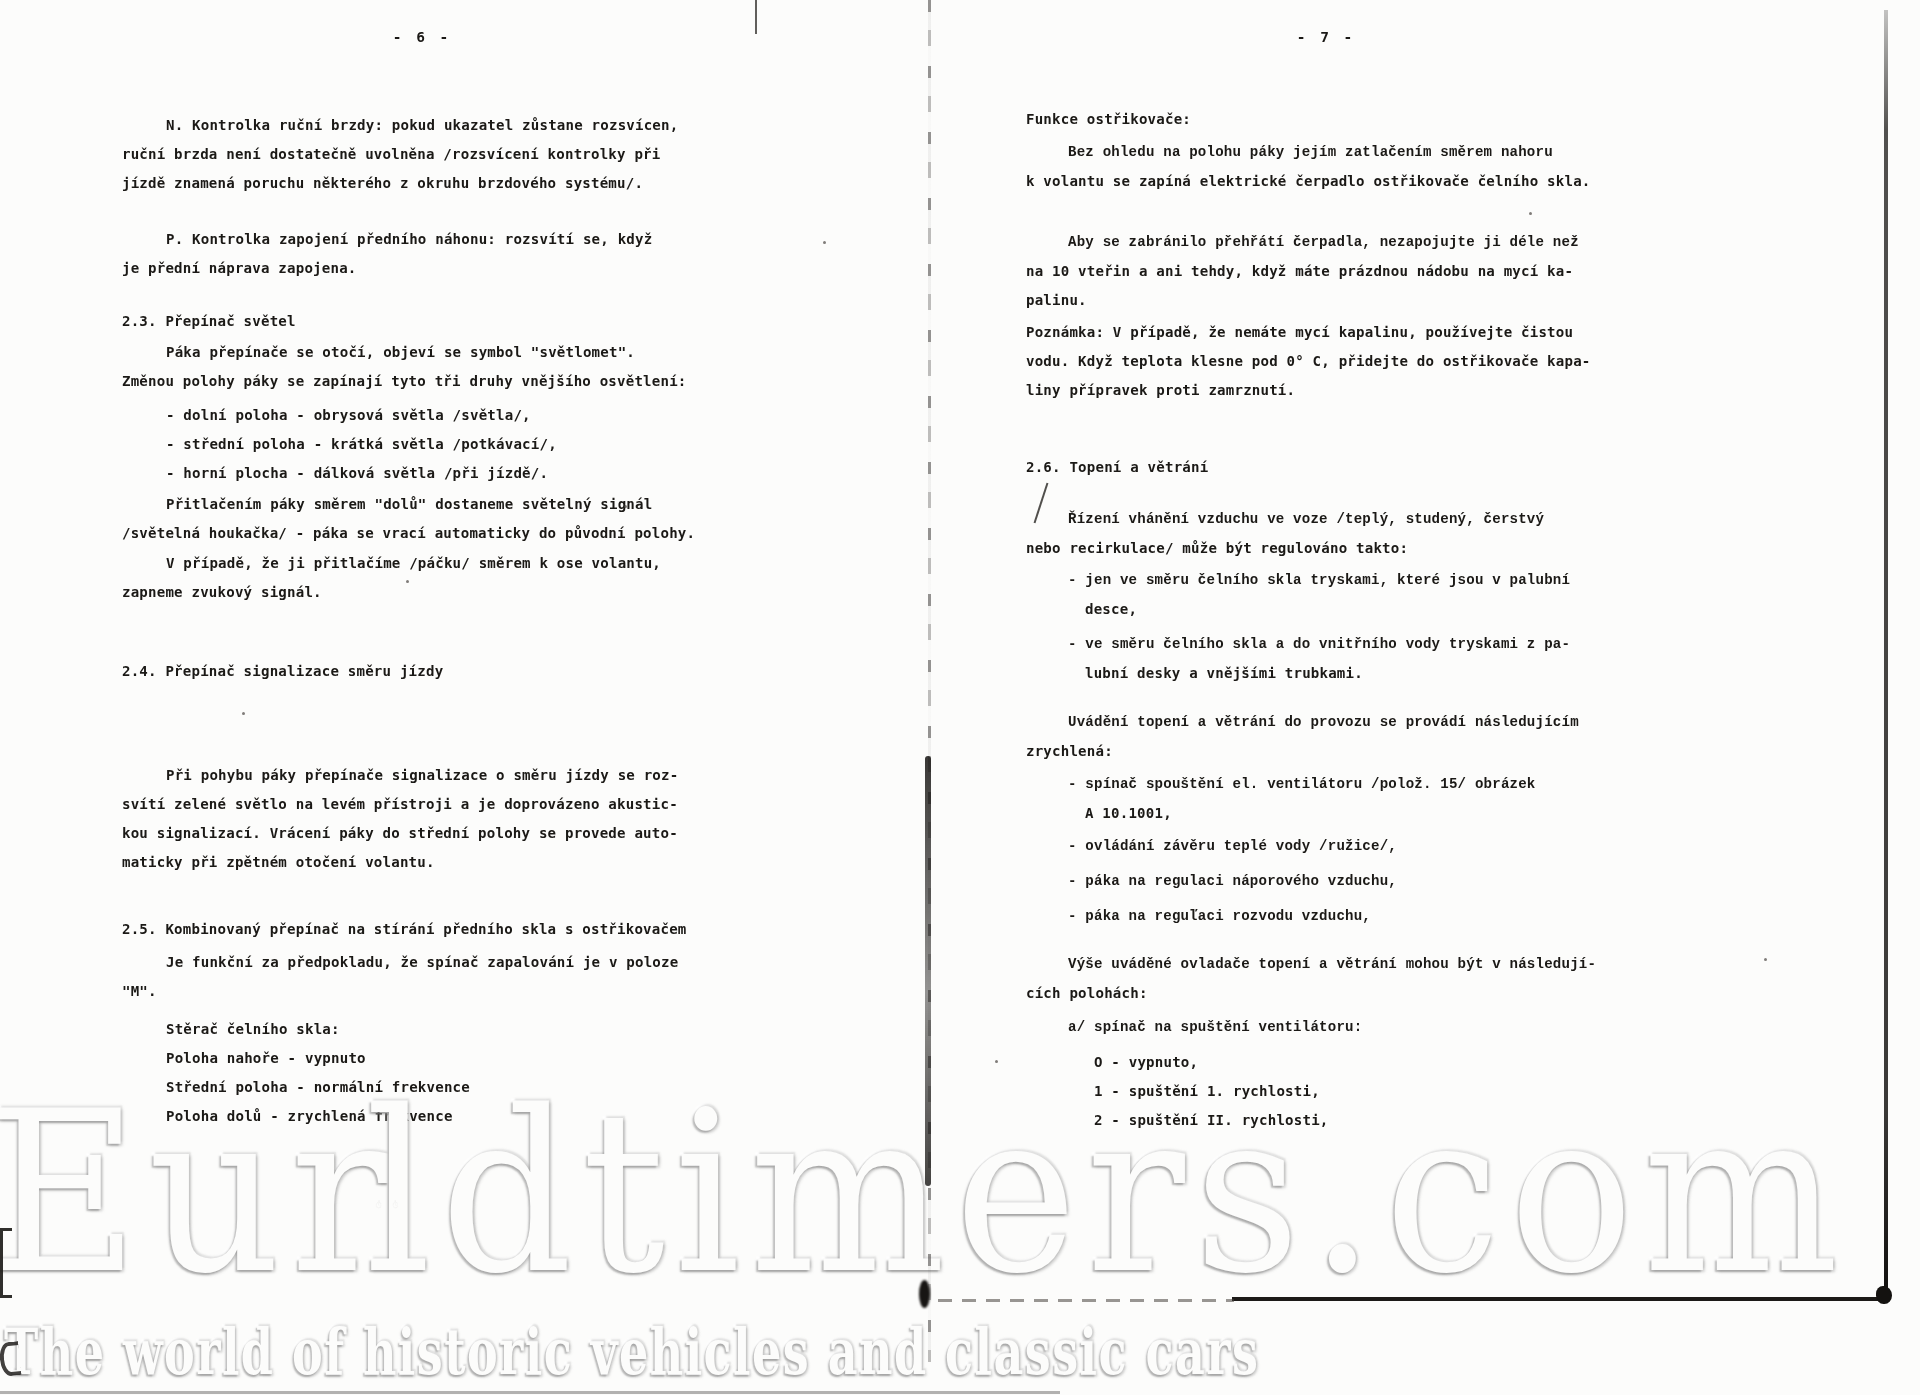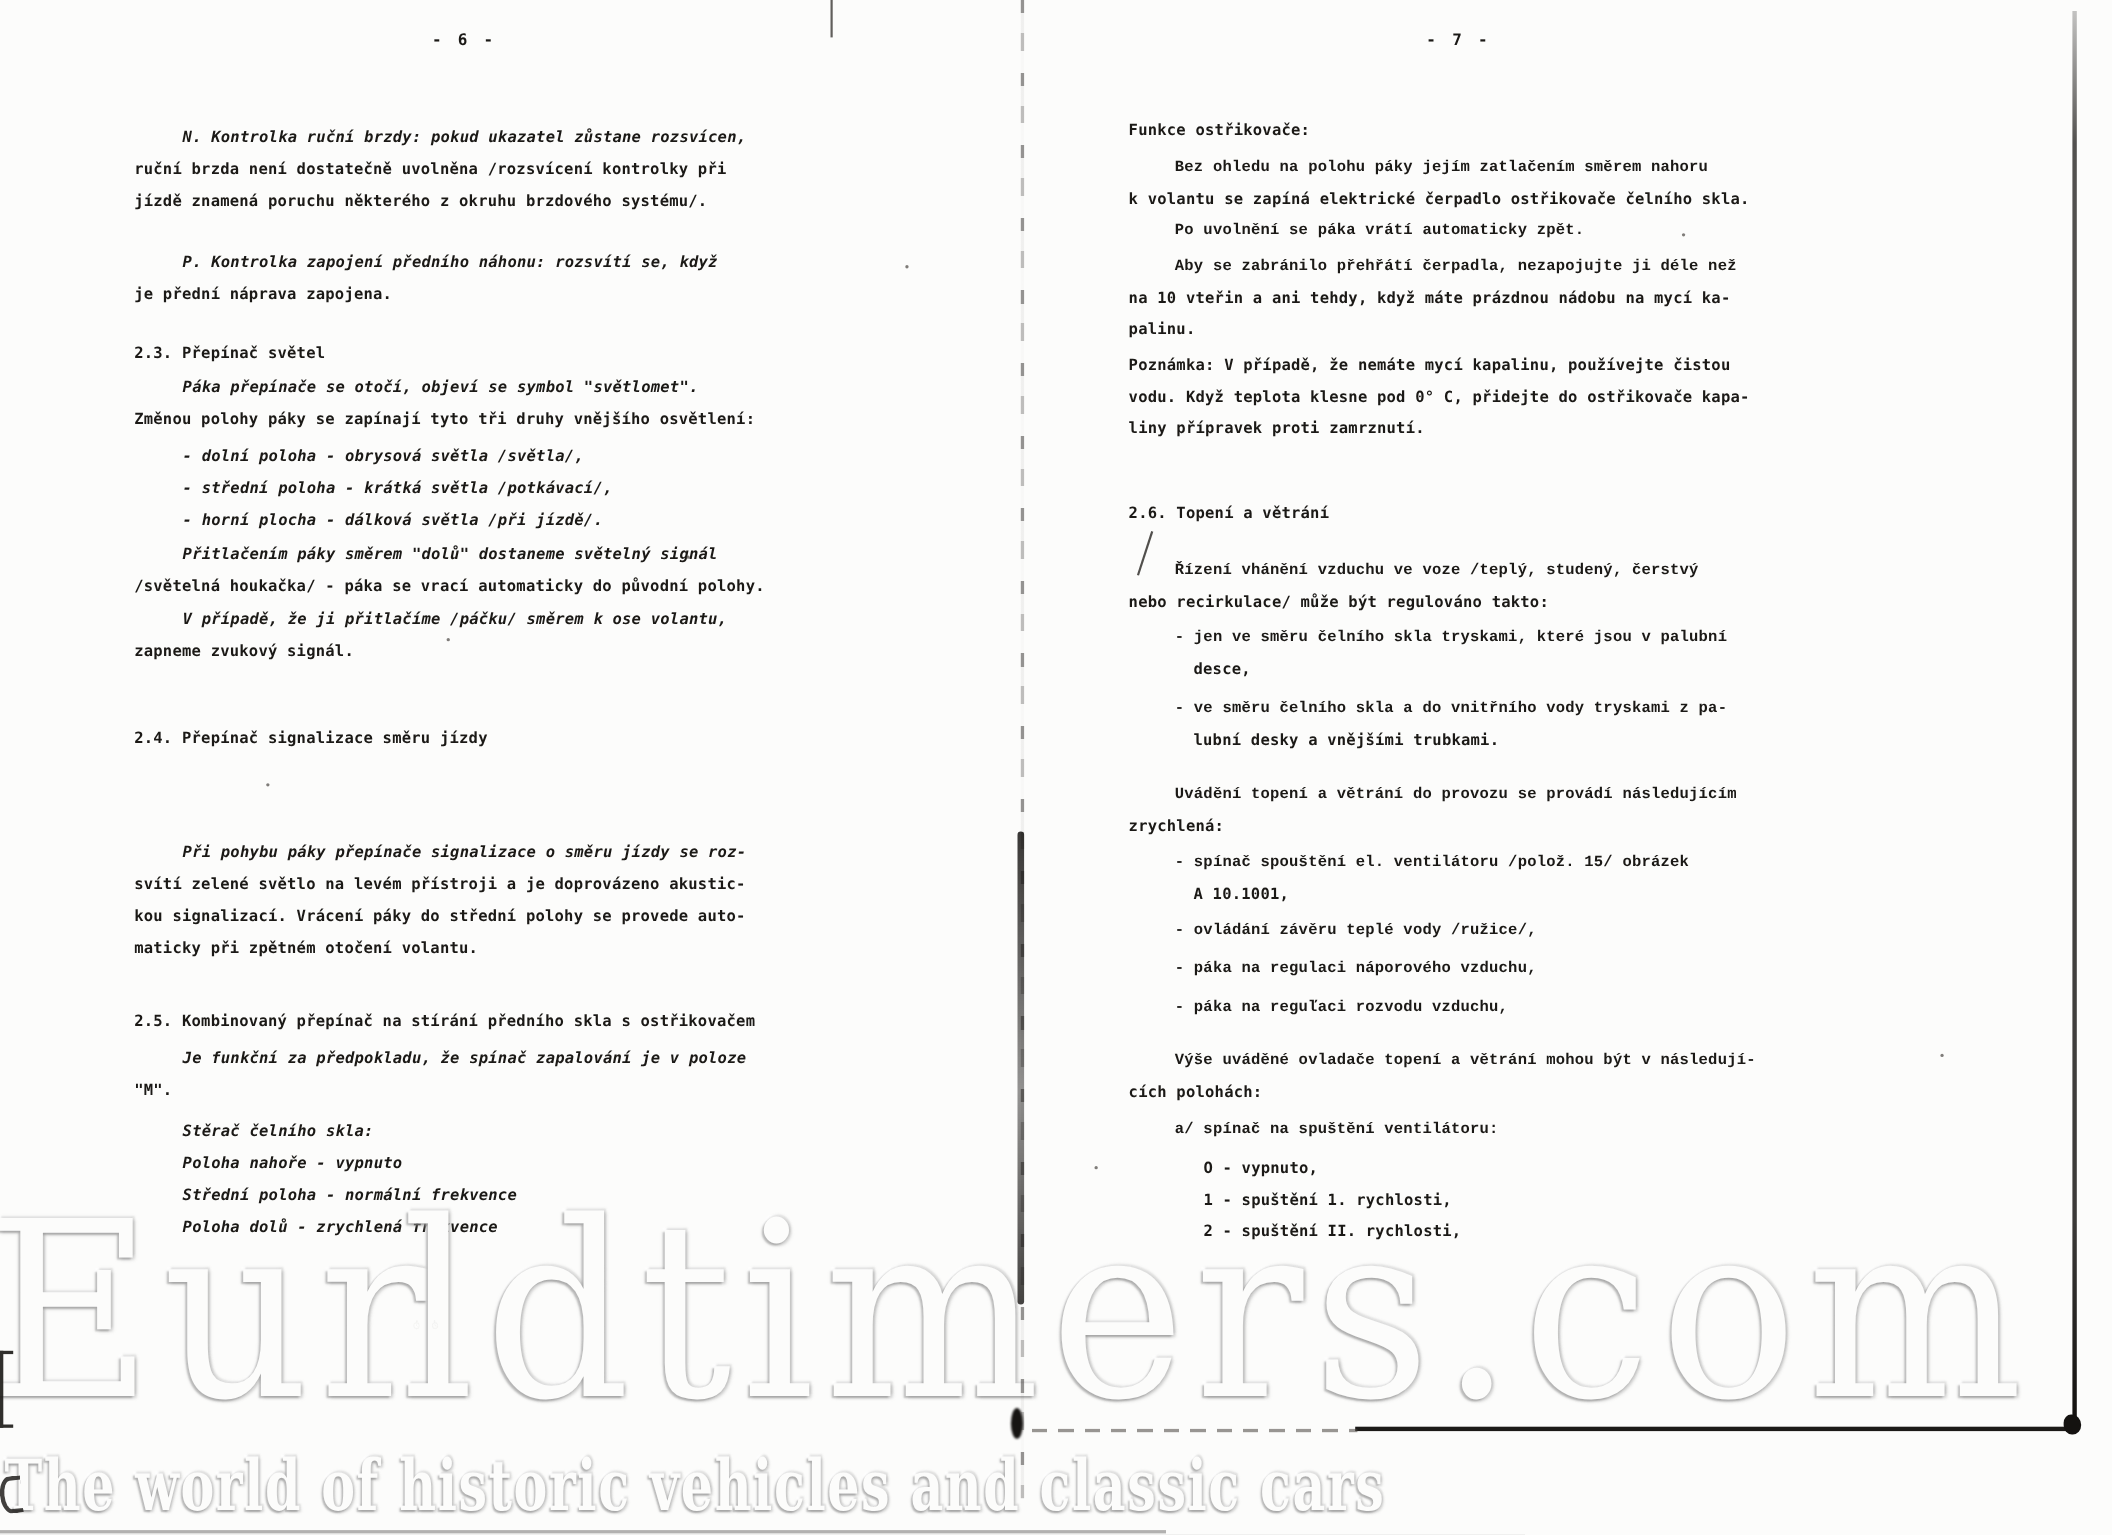--- a/index.html
+++ b/index.html
@@ -9,21 +9,21 @@
     font-family:"DejaVu Sans Mono","Liberation Mono",monospace;
     font-weight:700;color:#1b1916;
   }
   .page{position:absolute;top:0;}
   #pageL{left:122px;width:720px;height:1395px;}
   #pageR{left:1026px;width:640px;height:1395px;}
   .pgnum{position:absolute;top:23px;left:0;width:600px;text-align:center;
          font-size:14.5px;line-height:29px;letter-spacing:3px;white-space:pre;}
   .block{position:absolute;left:0;}
   .ln{font-size:14.1px;line-height:29px;height:29px;white-space:pre;letter-spacing:.2px;}
-  .i1{padding-left:44px;font-style:italic;}   
+  .i1{padding-left:44px;}   
   .r1{padding-left:42px;font-family:Liberation Mono, monospace;}   
   .r2{padding-left:59px;}   
   .r3{padding-left:68px;}   
 
   
   .emboss{
     color:#fcfcfb;
     text-shadow:
       -2px 2px 2px rgba(130,130,130,.55),
        2px -2px 2px rgba(160,160,160,.30),
@@ -150,21 +150,20 @@
   <div class="page" id="pageR">
     <div class="pgnum">- 7 -</div>
 
     <div class="block" style="top:105px">
       <div class="ln">Funkce ostřikovače:</div>
     </div>
 
     <div class="block" style="top:138px">
       <div class="ln r1">Bez ohledu na polohu páky jejím zatlačením směrem nahoru</div>
       <div class="ln">k volantu se zapíná elektrické čerpadlo ostřikovače čelního skla.</div>
-      <div class="ln r1">Po uvolnění se páka vrátí automaticky zpět.</div>
     </div>
 
     <div class="block" style="top:228px">
       <div class="ln r1">Aby se zabránilo přehřátí čerpadla, nezapojujte ji déle než</div>
       <div class="ln">na 10 vteřin a ani tehdy, když máte prázdnou nádobu na mycí ka-</div>
       <div class="ln">palinu.</div>
     </div>
 
     <div class="block" style="top:318px">
       <div class="ln">Poznámka: V případě, že nemáte mycí kapalinu, používejte čistou</div>

